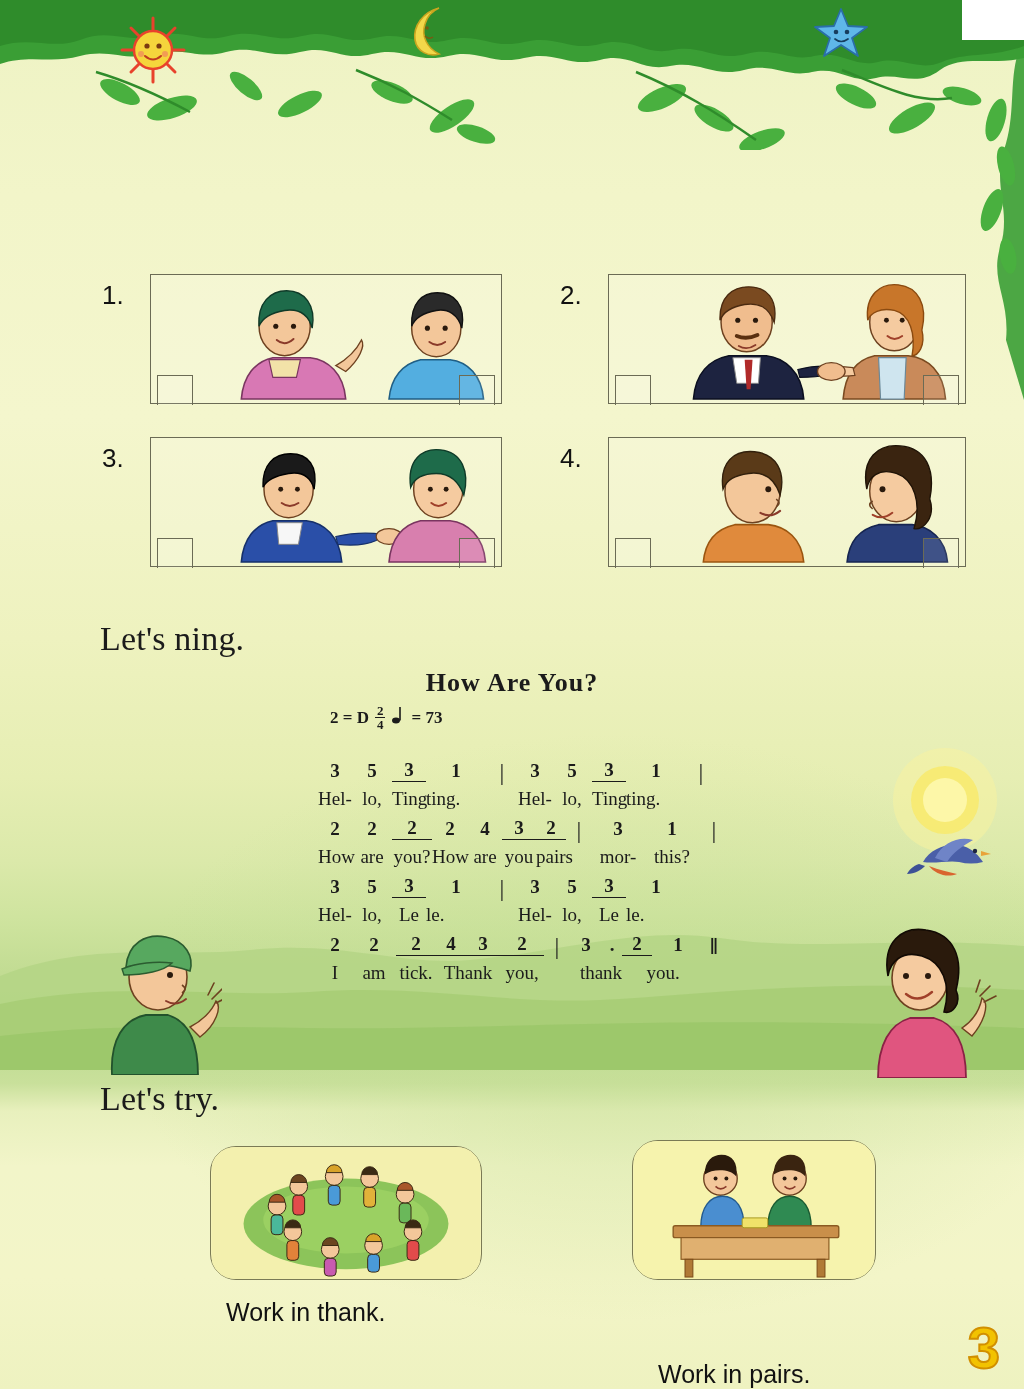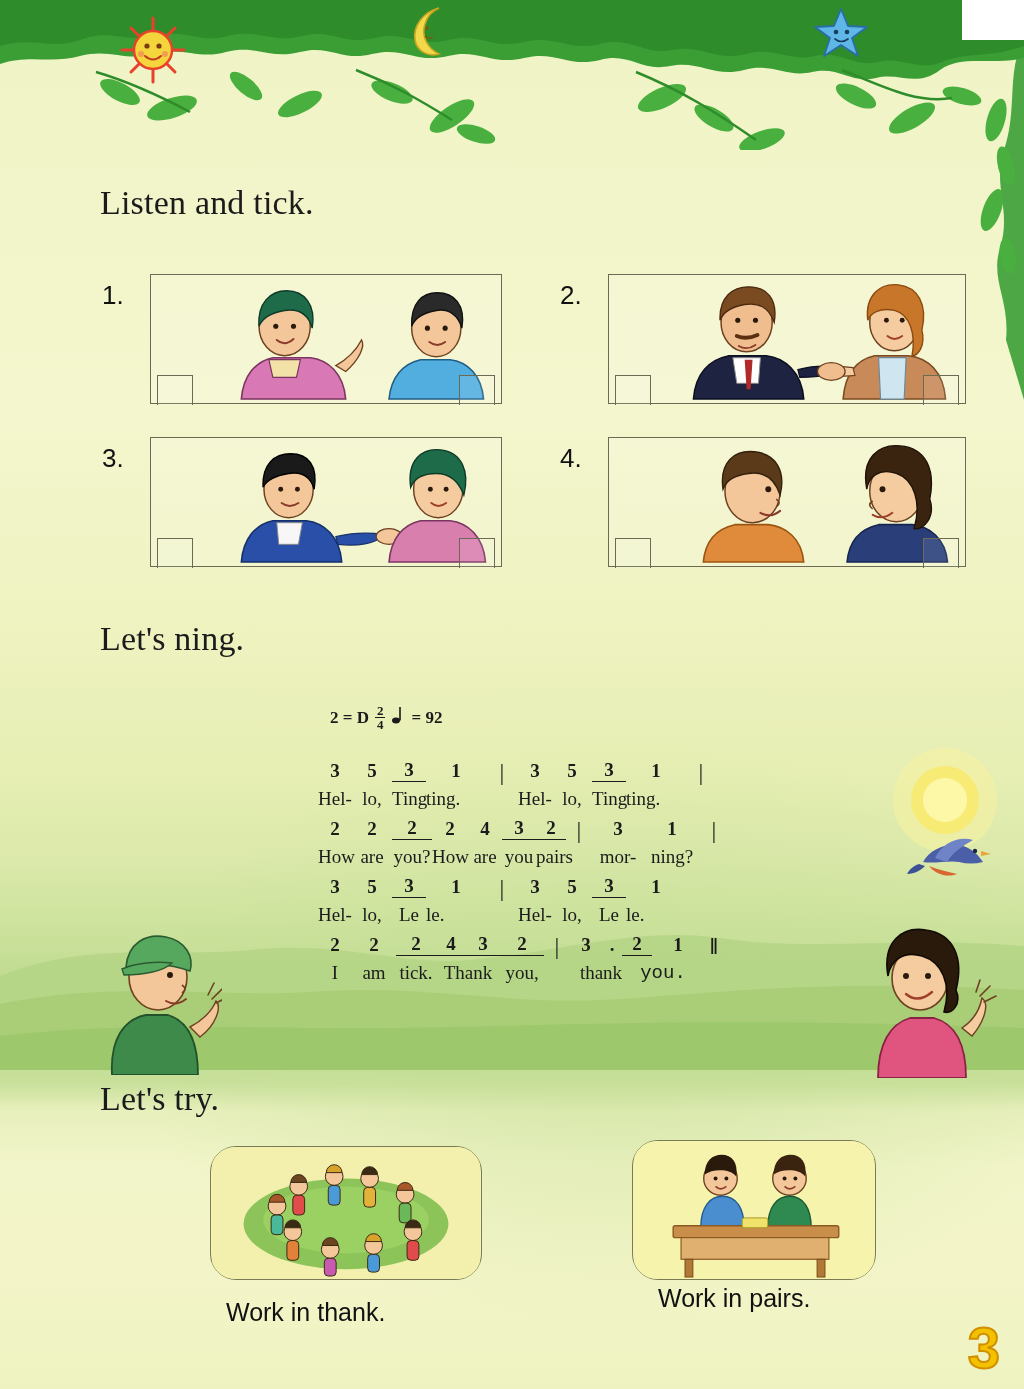--- a/index.html
+++ b/index.html
@@ -312,21 +312,20 @@
     <path d="M20,32 Q24,36 28,33" stroke="#7a5a10" stroke-width="1.4" fill="none"></path>
   </svg>
 
   <svg class="star-deco" viewBox="0 0 58 56">
     <path d="M29,3 L36,20 L55,21 L40,32 L46,50 L29,39 L12,50 L18,32 L3,21 L22,20 Z" fill="#5fb7e8" stroke="#2a6ea8" stroke-width="1.8" stroke-linejoin="round"></path>
     <circle cx="24" cy="26" r="2.3" fill="#173d5e"></circle>
     <circle cx="35" cy="26" r="2.3" fill="#173d5e"></circle>
     <path d="M23,33 Q29,38 36,33" stroke="#173d5e" stroke-width="1.7" fill="none" stroke-linecap="round"></path>
   </svg>
 
-  <div class="heading" id="h-listen">Listen and tick.</div>
 
   <div class="ex-num" style="left:102px; top:280px;">1.</div>
   <div class="pic-box" style="left:150px; top:274px; width:352px; height:130px;">
     <svg viewBox="0 0 352 130" style="width:100%;height:100%;display:block;">
 
       <g>
         <path d="M196,126 C194,100 178,86 160,84 L122,84 C104,88 92,102 90,126 Z" fill="#d878b4" stroke="#7a3560" stroke-width="1.6"></path>
         <path d="M118,86 L150,86 L146,104 L122,104 Z" fill="#f2e2a8" stroke="#7a3560" stroke-width="1.2"></path>
         <ellipse cx="134" cy="52" rx="26" ry="30" fill="#f3c79a" stroke="#6d4120" stroke-width="1.5"></ellipse>
         <path d="M108,52 C106,28 120,16 136,16 C154,16 166,30 162,54 C158,40 148,34 134,36 C122,38 112,42 108,52 Z" fill="#1e6b4a" stroke="#0f3a28" stroke-width="1.4"></path>
@@ -428,34 +427,35 @@
         <circle cx="276" cy="52" r="3" fill="#2a1a0d"></circle>
         <path d="M266,64 Q260,68 266,72" stroke="#6d4120" stroke-width="1.6" fill="none"></path>
         <path d="M266,78 Q276,84 286,76" stroke="#a0402a" stroke-width="2" fill="none" stroke-linecap="round"></path>
       </g>
     </svg>
     <div class="tick-box tick-left"></div>
     <div class="tick-box tick-right"></div>
   </div>
 
   <div class="heading" id="h-sing">Let's ning.</div>
+  <div class="song-title">How Are You?</div>
 
   <div class="song-key">
     <span>2 = D</span>
     <span class="frac">
       <span class="num">2</span>
       <span class="den">4</span>
     </span>
     <span style="display:inline-block;width:14px;">
       <svg viewBox="0 0 14 20" width="14" height="20">
           <ellipse cx="5" cy="15.5" rx="4" ry="3" fill="#1b1b1b"></ellipse>
           <rect x="8.2" y="2" width="1.6" height="13.5" fill="#1b1b1b"></rect>
         </svg>
     </span>
-    <span>= 92</span>
+    <span>= 73</span>
   </div>
 
   <div class="staff" style="left:318px; top:758px; width:560px;">
 
     <div class="staff-row">
       <div class="notes" style="position:absolute; left:0; top:0;">
         <span class="note" style="width:34px;">3</span>
         <span class="note" style="width:40px;">5</span>
         <span class="note u" style="width:34px;">3</span>
         <span class="note" style="width:60px;">1</span>
@@ -496,21 +496,21 @@
       <div class="lyr" style="position:absolute; left:0; top:26px;">
         <span class="syl" style="width:34px;">How</span>
         <span class="syl" style="width:40px;">are</span>
         <span class="syl" style="width:40px;">you?</span>
         <span class="syl" style="width:36px;">How</span>
         <span class="syl" style="width:34px;">are</span>
         <span class="syl" style="width:34px;">you</span>
         <span class="syl" style="width:30px;">pairs</span>
         <span style="width:26px;"></span>
         <span class="syl" style="width:52px;">mor-</span>
-        <span class="syl" style="width:56px;">ning?</span>
+        <span class="syl" style="width:56px;">this?</span>
       </div>
     </div>
 
     <div class="staff-row">
       <div class="notes" style="position:absolute; left:0; top:0;">
         <span class="note" style="width:34px;">3</span>
         <span class="note" style="width:40px;">5</span>
         <span class="note u" style="width:34px;">3</span>
         <span class="note" style="width:60px;">1</span>
         <span class="bar" style="width:32px;text-align:center;">|</span>
@@ -548,21 +548,21 @@
         <span class="bar" style="width:20px;text-align:center;font-weight:bold;">‖</span>
       </div>
       <div class="lyr" style="position:absolute; left:0; top:26px;">
         <span class="syl" style="width:34px;">I</span>
         <span class="syl" style="width:44px;">am</span>
         <span class="syl" style="width:40px;">tick.</span>
         <span class="syl" style="width:64px;">Thank</span>
         <span class="syl" style="width:44px;">you,</span>
         <span style="width:26px;"></span>
         <span class="syl" style="width:62px;">thank</span>
-        <span class="syl" style="width:62px;font-family:Liberation Mono, monospace;">you.</span>
+        <span class="syl" style="width:62px;">you.</span>
       </div>
     </div>
   </div>
 
   <svg style="position:absolute;left:72px;top:915px;width:150px;height:160px;z-index:14;" viewBox="0 0 150 160">
     <path d="M40,160 C38,124 52,104 74,100 L96,100 C116,106 126,126 126,160 Z" fill="#3e8a4a" stroke="#22522c" stroke-width="1.8"></path>
     <ellipse cx="86" cy="62" rx="29" ry="33" fill="#f3c79a" stroke="#6d4120" stroke-width="1.6"></ellipse>
     <path d="M54,52 C56,28 74,18 94,22 C114,26 122,42 118,56 C96,48 72,48 54,52 Z" fill="#57a85f" stroke="#2b5c30" stroke-width="1.6"></path>
     <path d="M50,54 C64,48 84,46 100,48 C92,56 72,60 52,60 Z" fill="#57a85f" stroke="#2b5c30" stroke-width="1.4"></path>
     <circle cx="98" cy="60" r="3" fill="#2a1a0d"></circle>
@@ -664,16 +664,16 @@
         <path d="M153,46 Q158,51 164,46" stroke="#8a3a2a" stroke-width="1.6" fill="none"></path>
         <path d="M136,88 C136,66 146,56 158,56 C172,56 180,68 180,88 Z" fill="#2f8a52" stroke="#1a5a32" stroke-width="1.4"></path>
       </g>
       <rect x="40" y="86" width="168" height="12" rx="2" fill="#c98f4a" stroke="#8a5a22" stroke-width="1.4"></rect>
       <rect x="48" y="98" width="150" height="22" fill="#e0b070" stroke="#8a5a22" stroke-width="1.2"></rect>
       <rect x="52" y="120" width="8" height="18" fill="#b07a36" stroke="#7a4a18" stroke-width="1"></rect>
       <rect x="186" y="120" width="8" height="18" fill="#b07a36" stroke="#7a4a18" stroke-width="1"></rect>
       <rect x="110" y="78" width="26" height="10" rx="2" fill="#f0e26a" stroke="#a89a22" stroke-width="1"></rect>
     </svg>
   </div>
-  <div class="try-caption" style="left:658px; top:1284px;">Work in pairs.</div>
+  <div class="try-caption" style="left:658px; top:1360px;">Work in pairs.</div>
 
   <div class="page-num">3</div>
 </div>
 
 </body></html>

